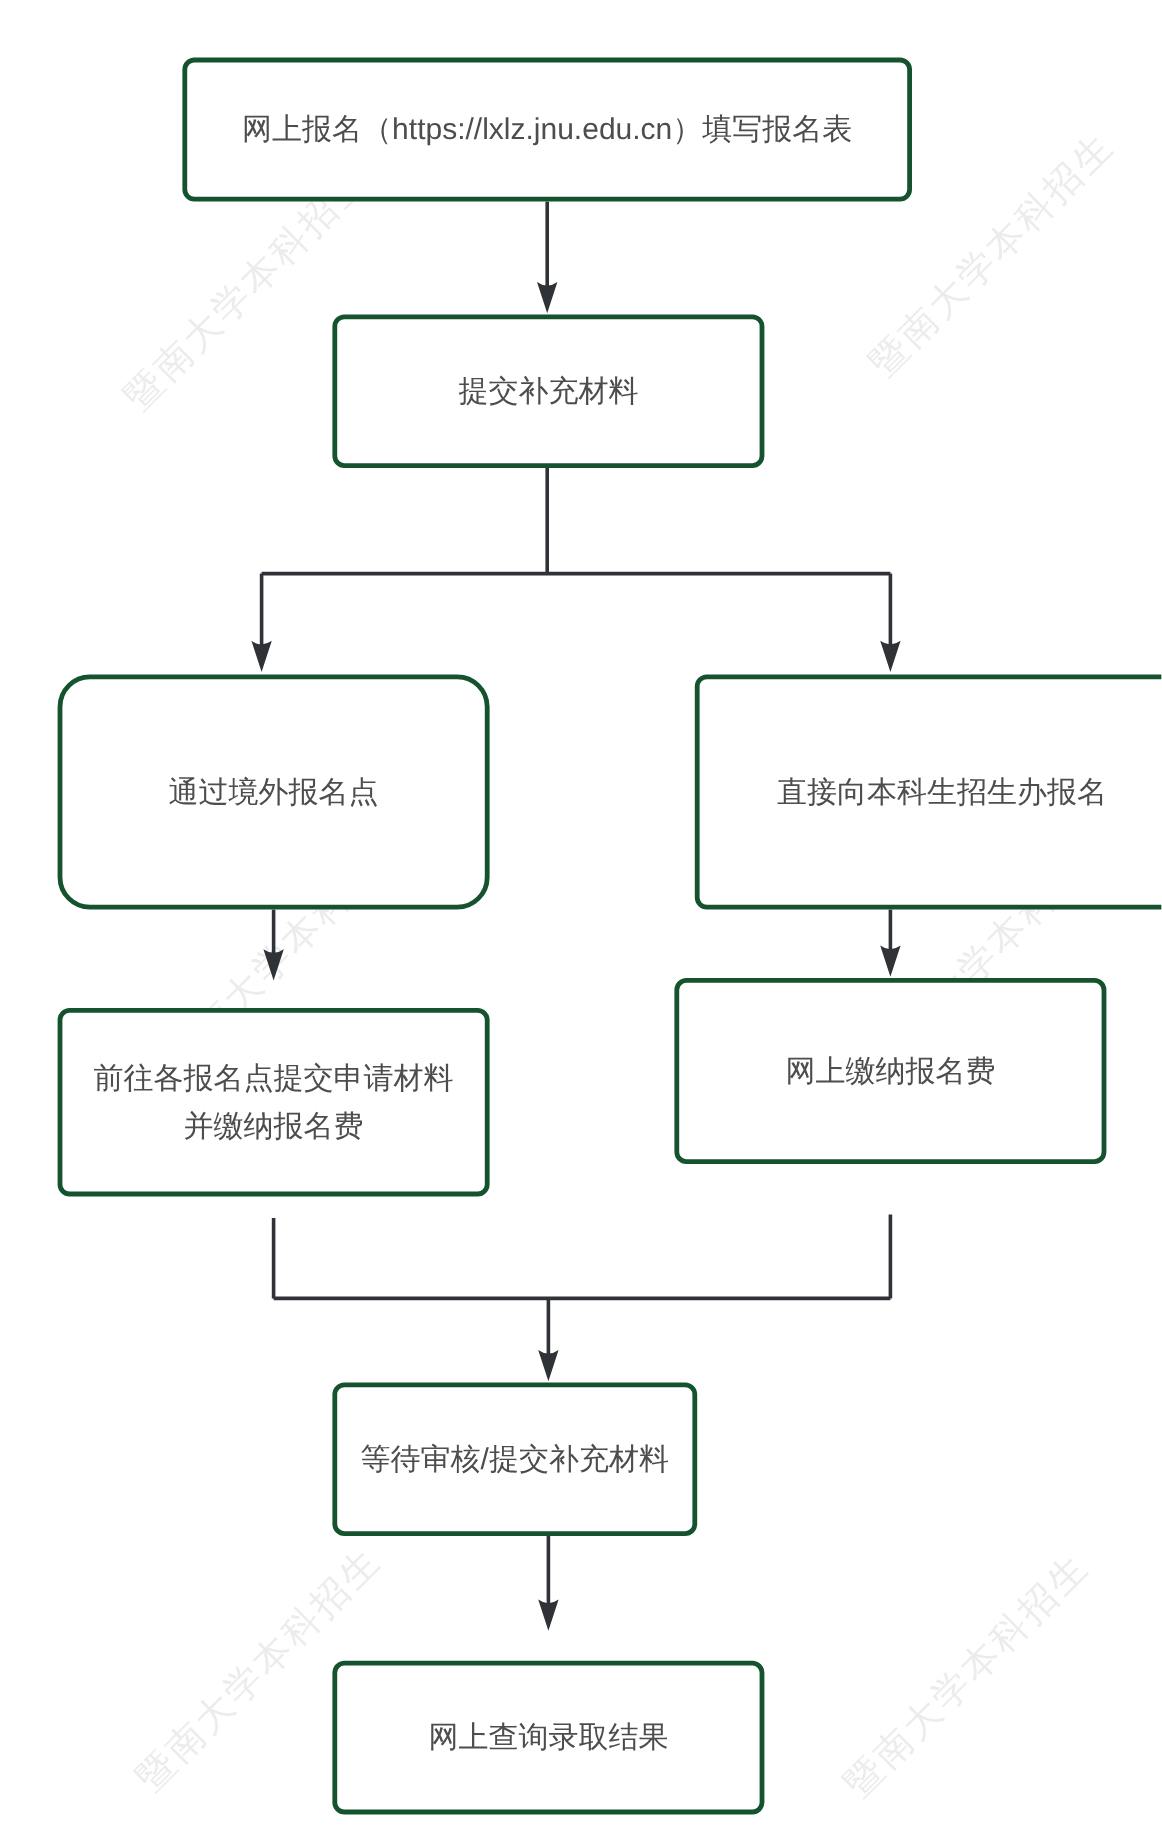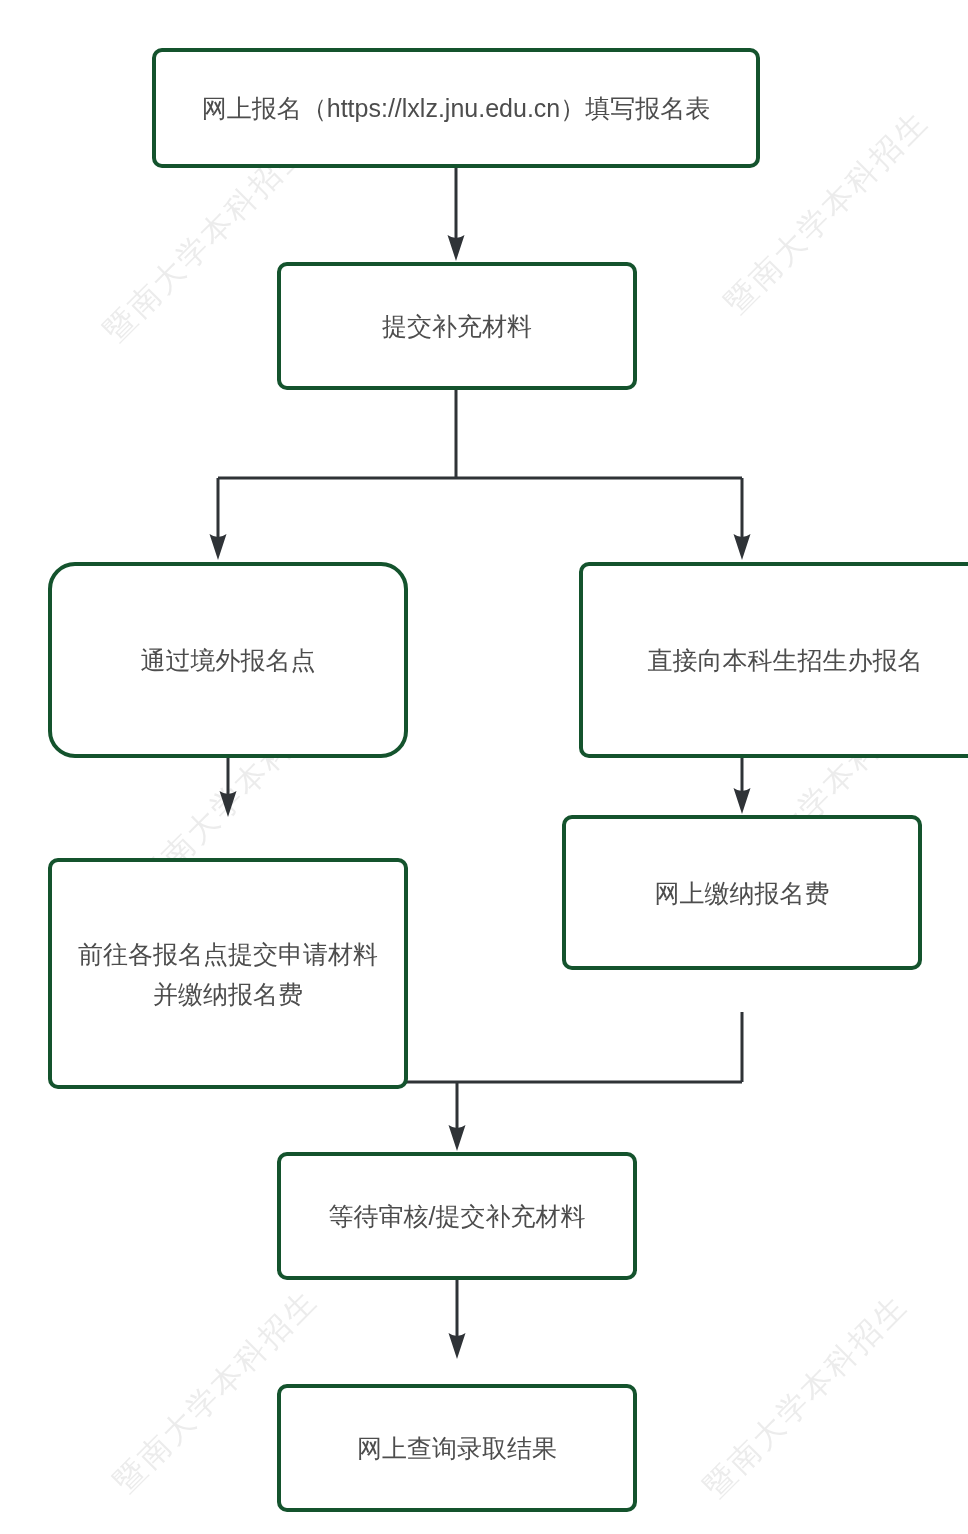--- a/index.html
+++ b/index.html
@@ -63,23 +63,23 @@
     font-size: 25px;
     line-height: 1.6;
     color: #4d4d4d;
     white-space: pre-line;
     padding: 4px 10px;
   }
   .n1 { left: 152px; top:   48px; width: 608px; height: 120px; }
   .n2 { left: 277px; top:  262px; width: 360px; height: 128px; }
   .n3 { left:  48px; top:  562px; width: 360px; height: 196px; border-radius: 27px; }
   .n4 { left: 579px; top:  562px; width: 412px; height: 196px; }
-  .n5 { left:  48px; top:  858px; width: 360px; height: 231px; }
+  .n5 { left:  48px; top:  840px; width: 360px; height: 157px; }
   .n6 { left: 562px; top:  815px; width: 360px; height: 155px; }
-  .n7 { left: 277px; top: 1152px; width: 360px; height: 128px; }
+  .n7 { left: 277px; top: 1152px; width: 304px; height: 128px; }
   .n8 { left: 277px; top: 1384px; width: 360px; height: 128px; }
 </style>
 </head>
 <body>
 
 <div class="canvas">
 
   <div class="wm-layer">
     <span class="wm" style="left:206px; top:240px;">暨南大学本科招生</span>
     <span class="wm" style="left:827px; top:212px;">暨南大学本科招生</span>

